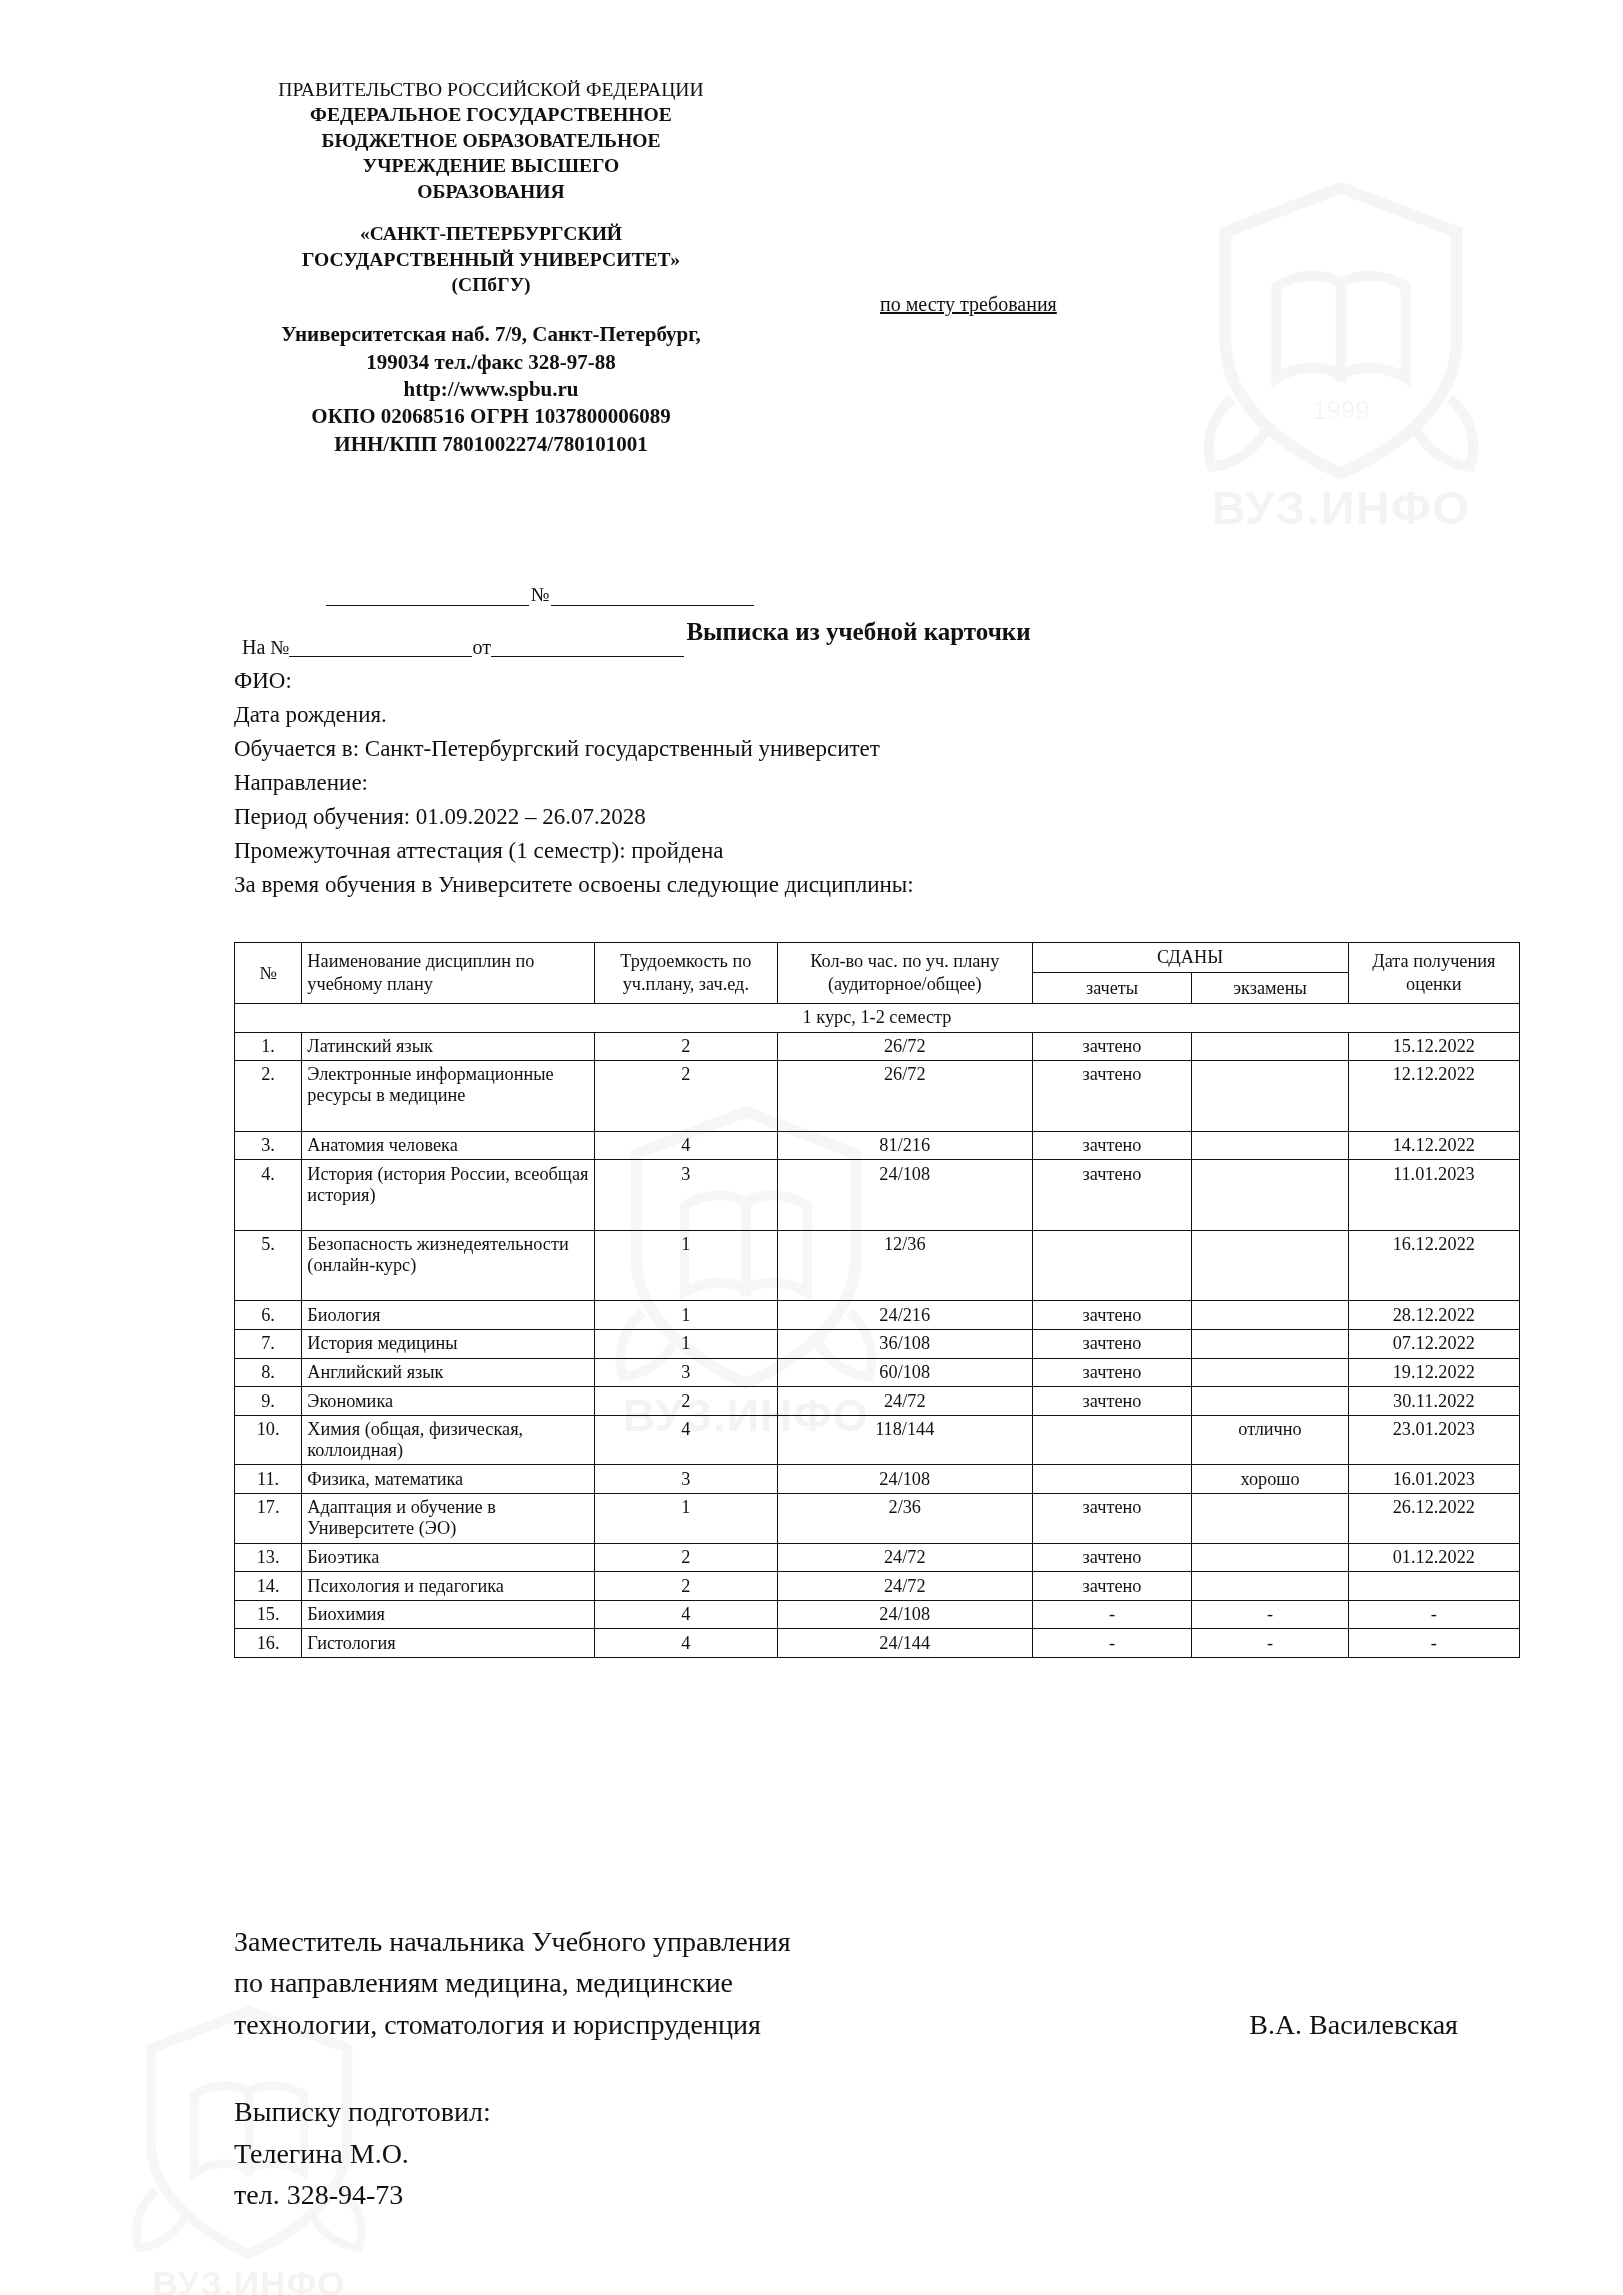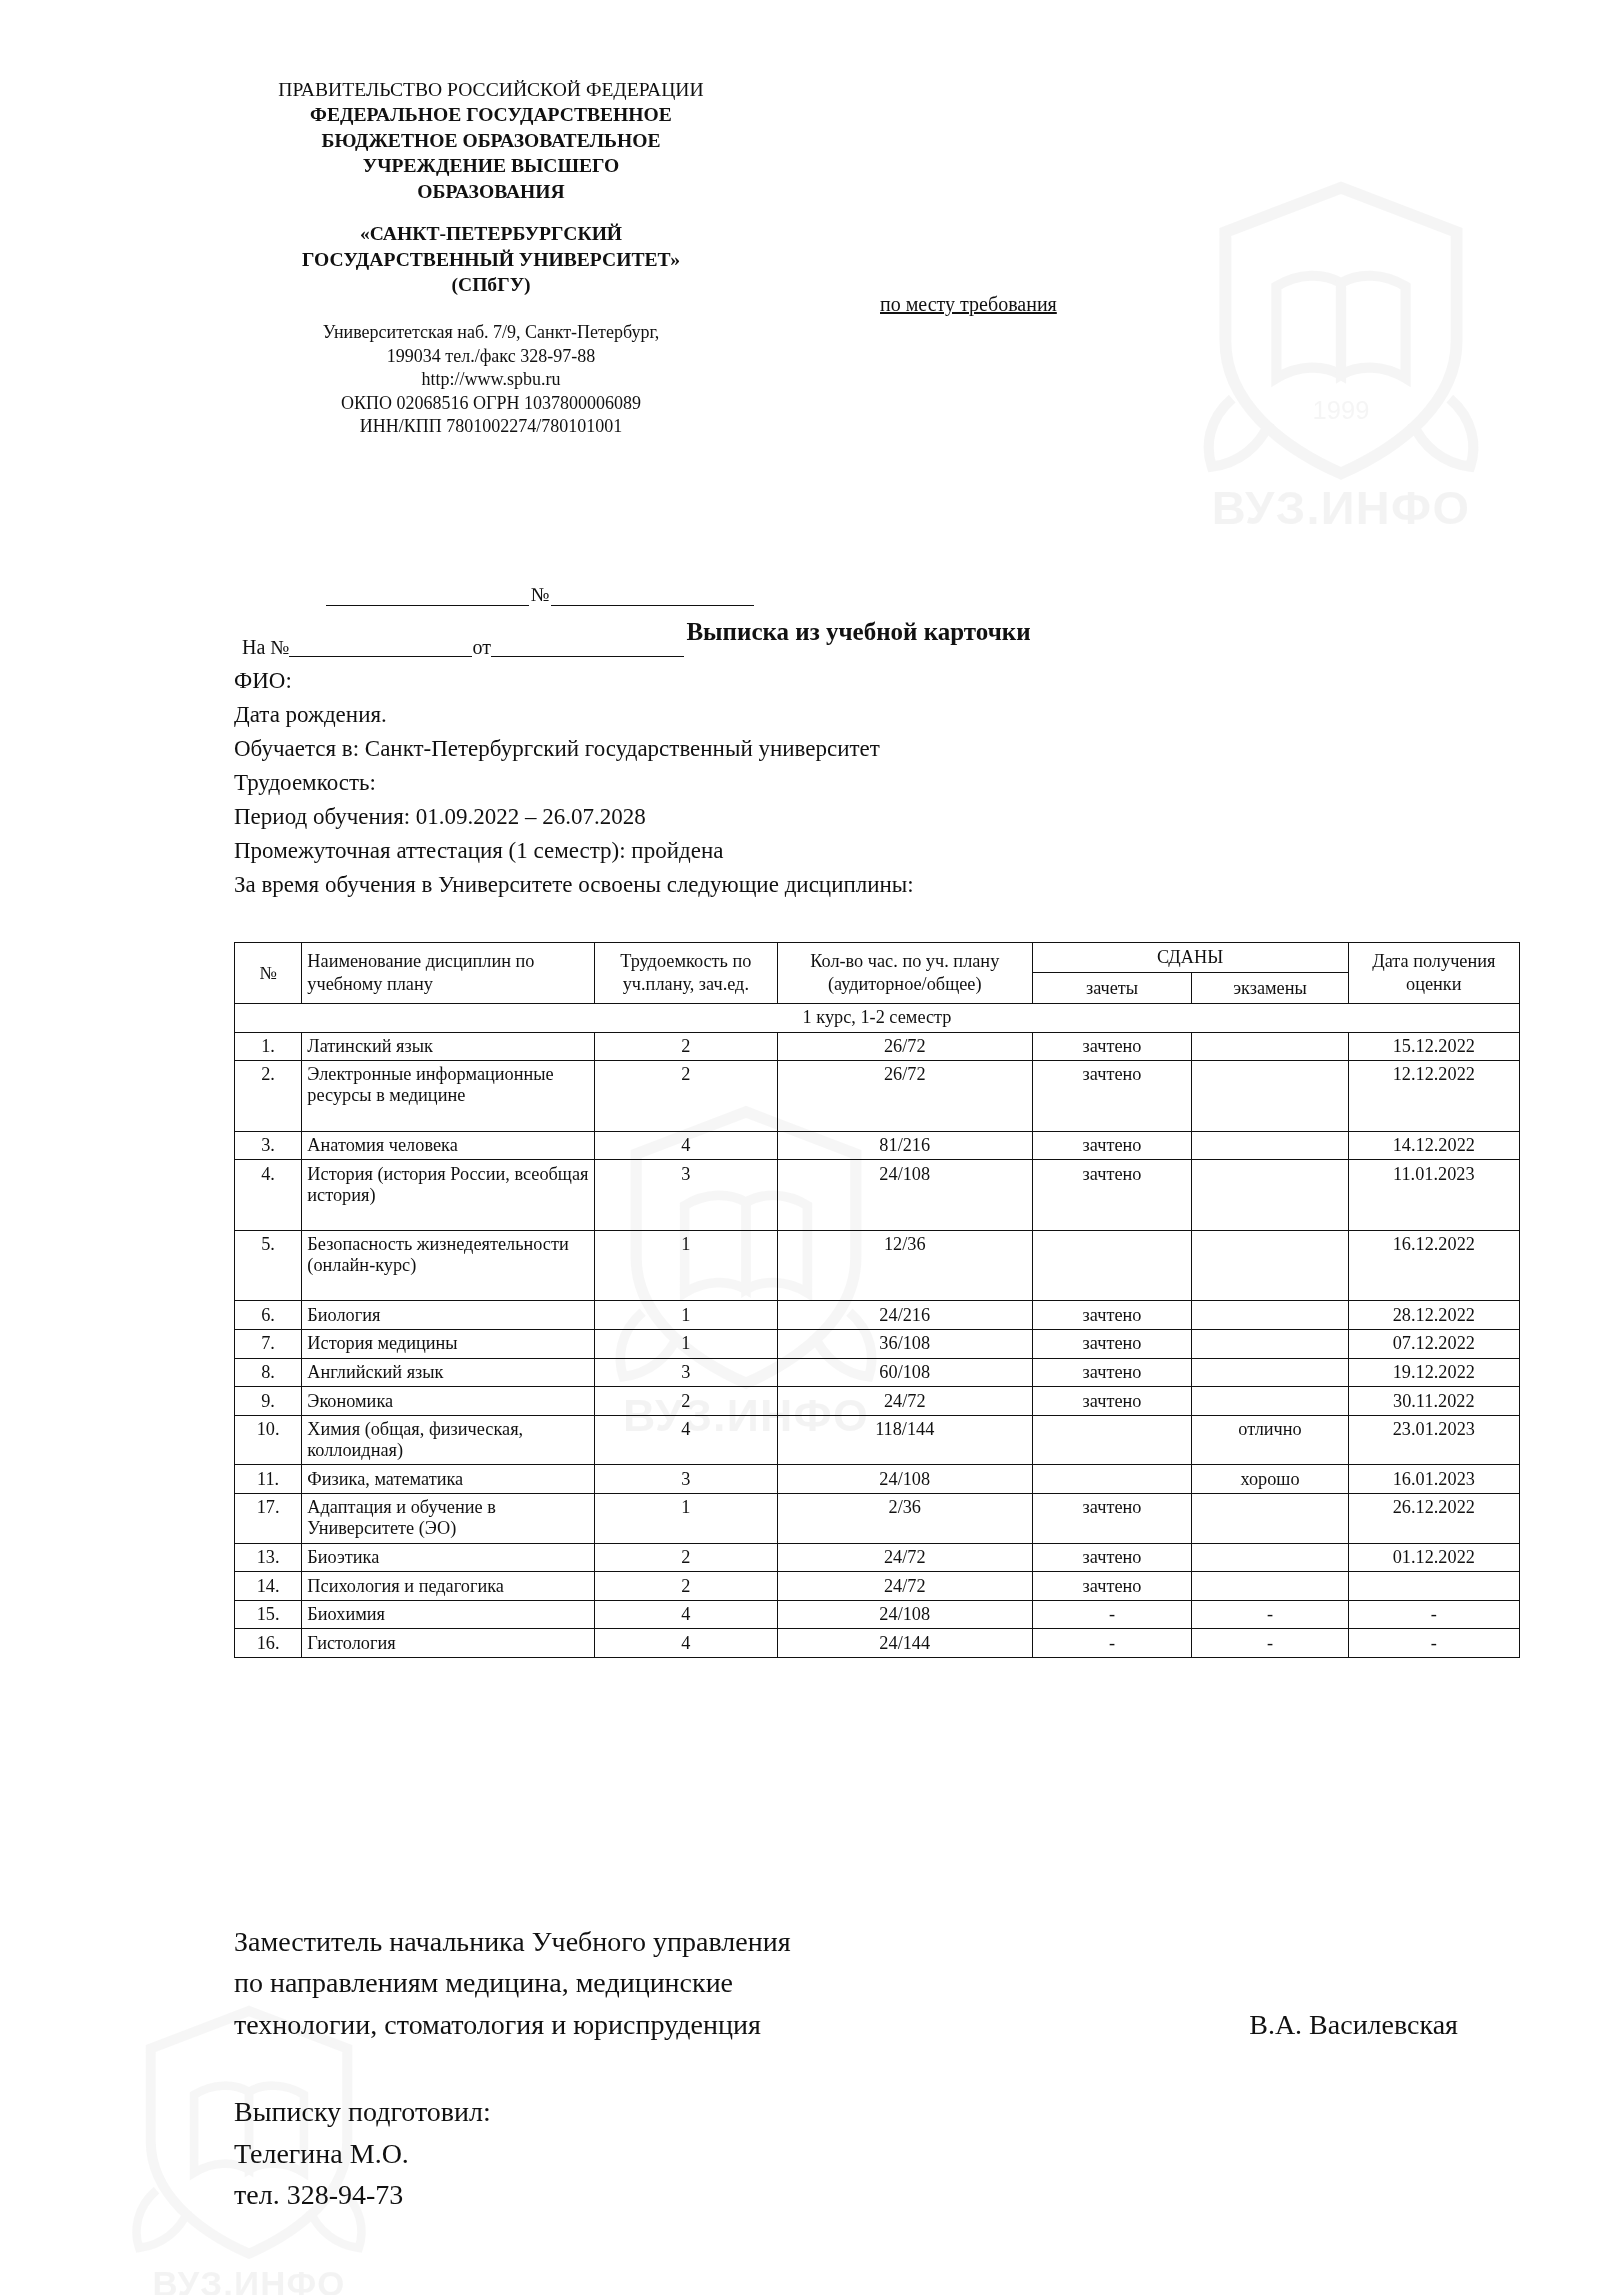--- a/index.html
+++ b/index.html
@@ -59,23 +59,23 @@
     width: 550px;
     text-align: center;
     font-size: 19.6px;
     line-height: 1.30;
   }
   .org-line-1 { font-weight: normal; }
   .org-strong { font-weight: bold; }
   .org-spacer { height: 17px; }
   .org-addr {
     margin-top: 23.6px;
-    font-size: 18px;
+    font-size: 21px;
     line-height: 1.30;
-    font-weight: normal;
+    font-weight: bold;
   }
   .recipient {
     position: absolute;
     left: 880px;
     top: 216px;
     font-size: 20px;
     text-decoration: underline;
     white-space: nowrap;
   }
   .numline {
@@ -263,21 +263,21 @@
       <span class="rule rule-b"></span>
     </div>
   </div>
 
   <div class="doc-title">Выписка из учебной карточки</div>
 
   <div class="info">
     <div>ФИО:</div>
     <div>Дата рождения.</div>
     <div>Обучается в: Санкт-Петербургский государственный университет</div>
-    <div>Трудоемкость:</div>
+    <div>Направление:</div>
     <div>Период обучения: 01.09.2022 – 26.07.2028</div>
     <div>Промежуточная аттестация (1 семестр): пройдена</div>
     <div>За время обучения в Университете освоены следующие дисциплины:</div>
   </div>
 
   <div class="tbl-wrap">
     <table class="grades">
       <thead>
         <tr>
           <th class="c-num" rowspan="2">№</th>

